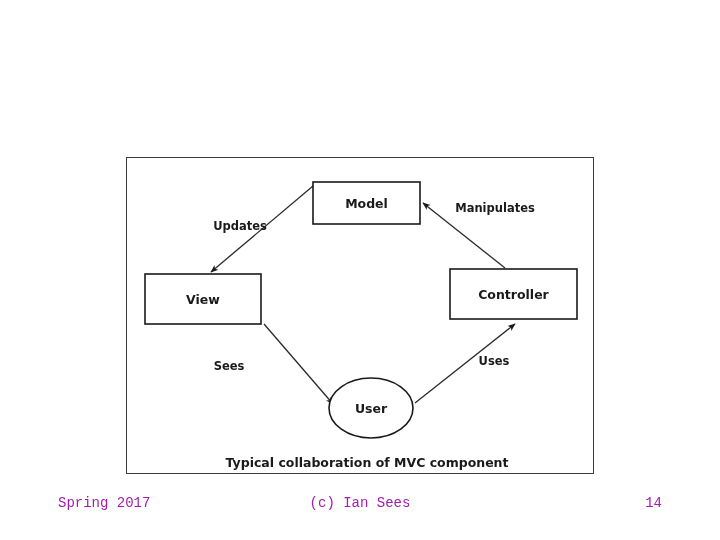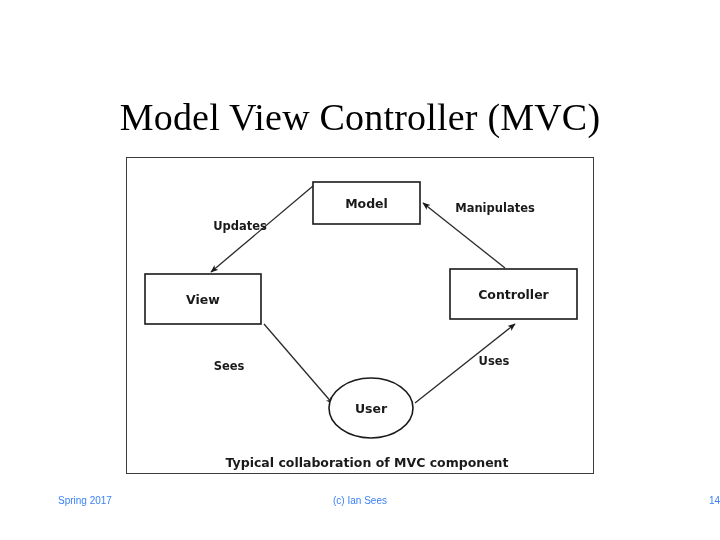--- a/index.html
+++ b/index.html
@@ -89,35 +89,34 @@
     font-weight: bold;
     fill: #1a1a1a;
     text-anchor: middle;
     dominant-baseline: middle;
   }
 
   
   .footer-text {
     position: absolute;
     top: 495px;
-    font-family: Liberation Sans, sans-serif;
-    font-size: 10px;
-    color: #3b82f6;
+    font-family: Liberation Mono, monospace;
+    font-size: 14px;
+    color: #a21caf;
     white-space: nowrap;
   }
   #footer-left  { left: 58px; }
   #footer-center{ left: 0; width: 720px; text-align: center; }
-  #footer-right { left: 0; width: 720px; text-align: right; box-sizing: border-box; }
+  #footer-right { left: 0; width: 720px; text-align: right; padding-right: 58px; box-sizing: border-box; }
 </style>
 </head>
 <body>
 
 <div id="slide">
 
-  <h1 id="slide-title">Model View Controller (MVC)</h1>
 
   <div id="diagram">
     <svg id="diagram-svg" viewBox="0 0 468 317" xmlns="http://www.w3.org/2000/svg">
 
       <defs>
         <marker id="arrowhead" markerWidth="7" markerHeight="7" refX="5.5" refY="3" orient="auto" markerUnits="strokeWidth">
           <path d="M0,0.6 L6,3 L0,5.4 L1.6,3 Z" fill="#1a1a1a"></path>
         </marker>
       </defs>
 

